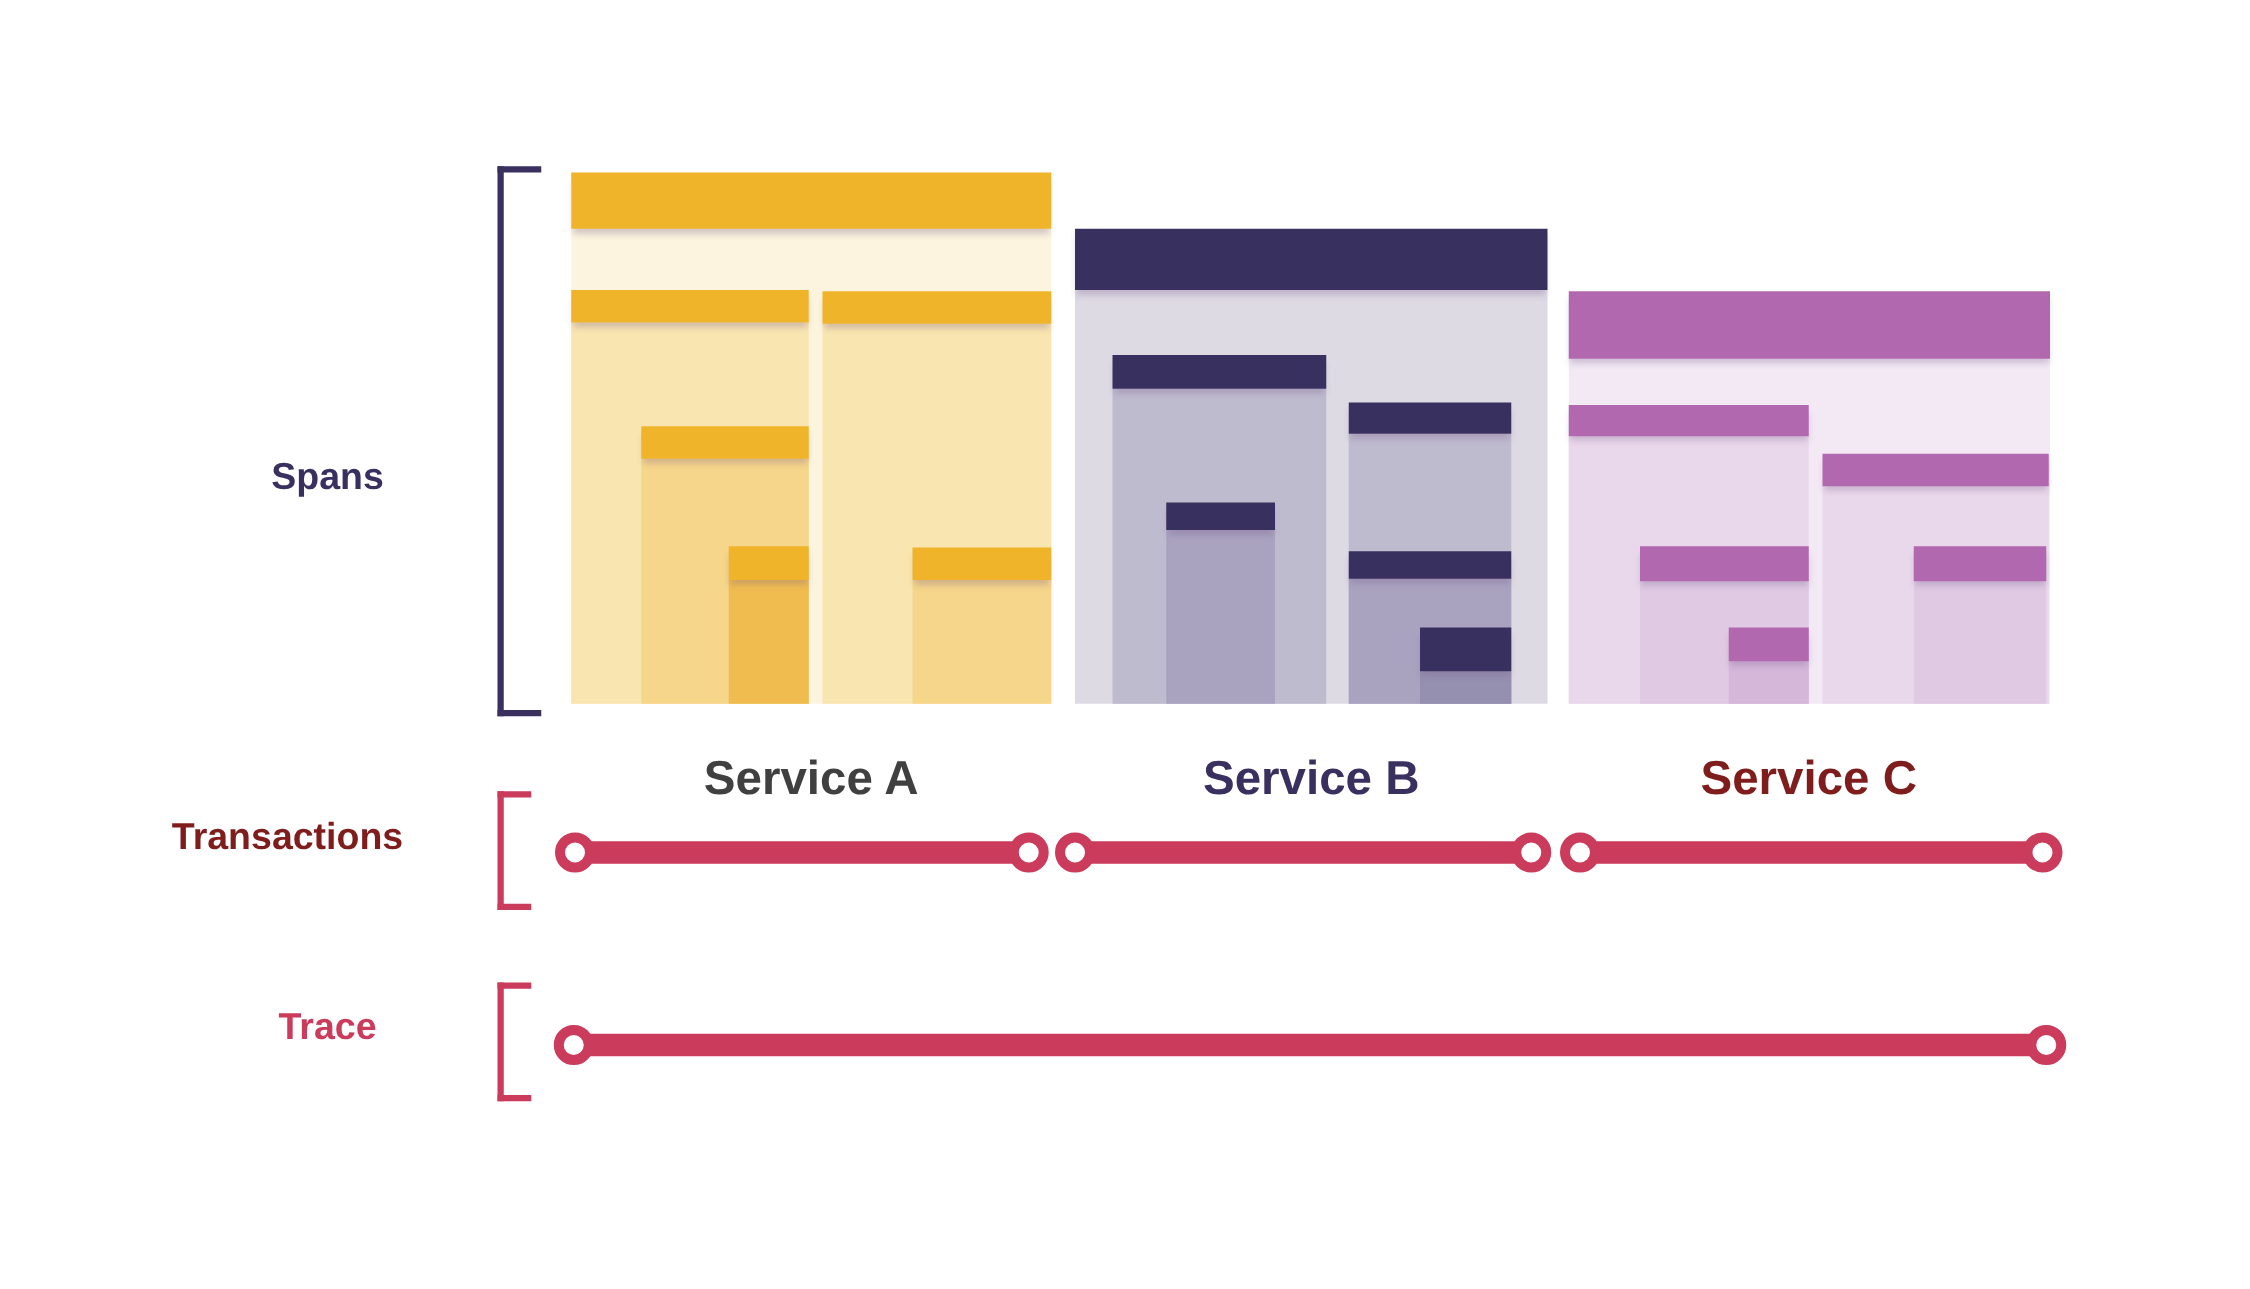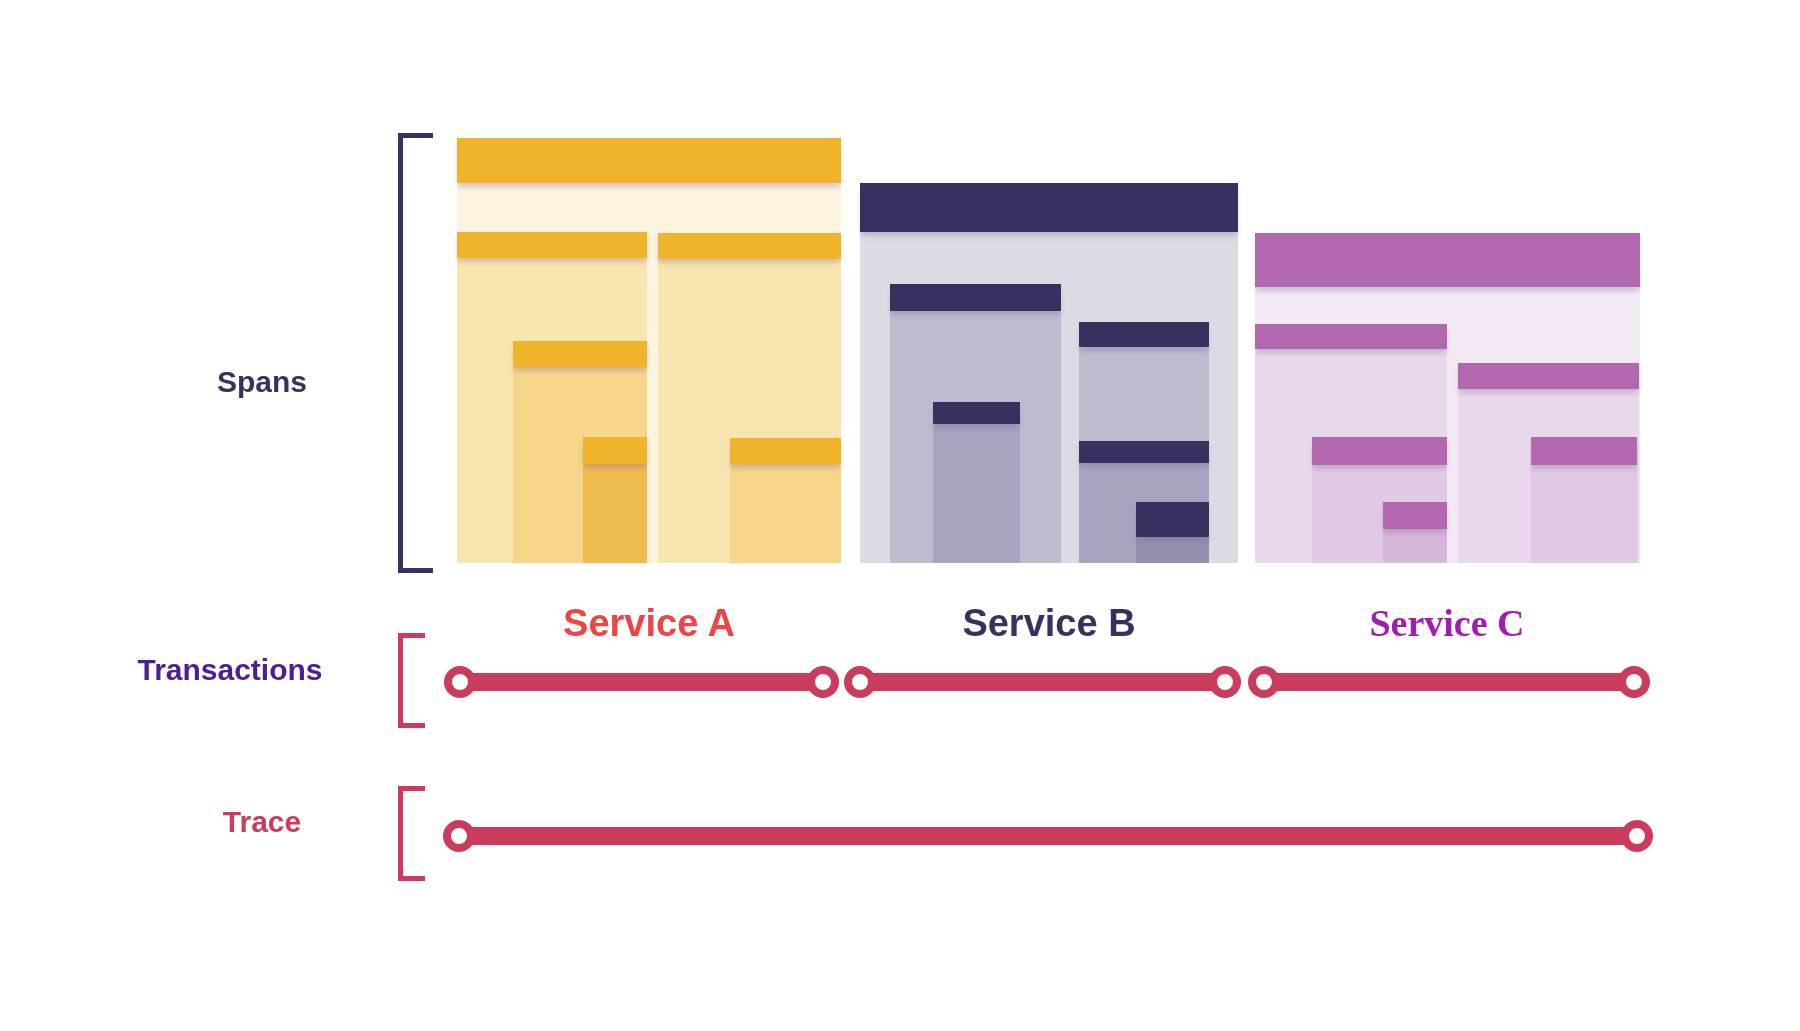--- a/index.html
+++ b/index.html
@@ -30,21 +30,21 @@
     position:absolute;width:16px;height:16px;border-radius:50%;
     background:#ffffff;border-width:8px;border-style:solid;
   }
 </style>
 </head>
 <body>
 
 <div class="stage">
 
   <div class="side-label" id="spans-label" style="left: 262px; top: 358px; color: rgb(58, 48, 96);">Spans</div>
-  <div class="side-label" id="transactions-label" style="left: 230px; top: 646px; color: #4c1d95;">Transactions</div>
+  <div class="side-label" id="transactions-label" style="left: 230px; top: 646px; color: #7f1d1d;">Transactions</div>
   <div class="side-label" id="trace-label" style="left: 262px; top: 798px; color: rgb(203, 59, 91);">Trace</div>
 
   <div class="bracket spans" id="spans-bracket" style="border-color: rgb(58, 48, 96);"></div>
   <div class="bracket tx" id="tx-bracket" style="border-color: rgb(203, 59, 91);"></div>
   <div class="bracket trace" id="trace-bracket" style="border-color: rgb(203, 59, 91);"></div>
 
   <div id="spans-layer">
       <div class="span-body" style="left: 457px; top: 183px; width: 384px; height: 380px; background: rgb(252, 244, 222);"></div>
       <div class="span-bar" style="left: 457px; top: 138px; width: 384px; height: 45px; background: rgb(240, 180, 43);"></div>
       <div class="span-body" style="left: 457px; top: 258px; width: 190px; height: 305px; background: rgb(249, 229, 176);"></div>
@@ -76,23 +76,23 @@
       <div class="span-body" style="left: 1458px; top: 389px; width: 181px; height: 174px; background: rgb(233, 216, 235);"></div>
       <div class="span-bar" style="left: 1458px; top: 363px; width: 181px; height: 26px; background: rgb(178, 104, 174);"></div>
       <div class="span-body" style="left: 1312px; top: 465px; width: 135px; height: 98px; background: rgb(223, 201, 227);"></div>
       <div class="span-bar" style="left: 1312px; top: 437px; width: 135px; height: 28px; background: rgb(178, 104, 174);"></div>
       <div class="span-body" style="left: 1531px; top: 465px; width: 106px; height: 98px; background: rgb(223, 201, 227);"></div>
       <div class="span-bar" style="left: 1531px; top: 437px; width: 106px; height: 28px; background: rgb(178, 104, 174);"></div>
       <div class="span-body" style="left: 1383px; top: 529px; width: 64px; height: 34px; background: rgb(213, 183, 218);"></div>
       <div class="span-bar" style="left: 1383px; top: 502px; width: 64px; height: 27px; background: rgb(178, 104, 174);"></div>
     </div>
 
-  <div class="svc-label" style="top: 603px; color: #ef4444; left: 649px;" id="svc-label-a">Service A</div>
+  <div class="svc-label" style="top: 603px; color: #404040; left: 649px;" id="svc-label-a">Service A</div>
   <div class="svc-label" style="top: 603px; color: rgb(58, 48, 96); left: 1049px;" id="svc-label-b">Service B</div>
-  <div class="svc-label" style="top: 603px; color: #a21caf; left: 1447px; font-family: Liberation Serif, serif;" id="svc-label-c">Service C</div>
+  <div class="svc-label" style="top: 603px; color: #7f1d1d; left: 1447px;" id="svc-label-c">Service C</div>
 
   <div id="tx-layer">
       <div class="tl-line" style="left: 460px; top: 673px; width: 363px; height: 18px; background: rgb(203, 59, 91);"></div>
       <div class="tl-dot" style="left: 444px; top: 666px; border-color: rgb(203, 59, 91);"></div>
       <div class="tl-dot" style="left: 807px; top: 666px; border-color: rgb(203, 59, 91);"></div>
       <div class="tl-line" style="left: 860px; top: 673px; width: 365px; height: 18px; background: rgb(203, 59, 91);"></div>
       <div class="tl-dot" style="left: 844px; top: 666px; border-color: rgb(203, 59, 91);"></div>
       <div class="tl-dot" style="left: 1209px; top: 666px; border-color: rgb(203, 59, 91);"></div>
       <div class="tl-line" style="left: 1264px; top: 673px; width: 370px; height: 18px; background: rgb(203, 59, 91);"></div>
       <div class="tl-dot" style="left: 1248px; top: 666px; border-color: rgb(203, 59, 91);"></div>

